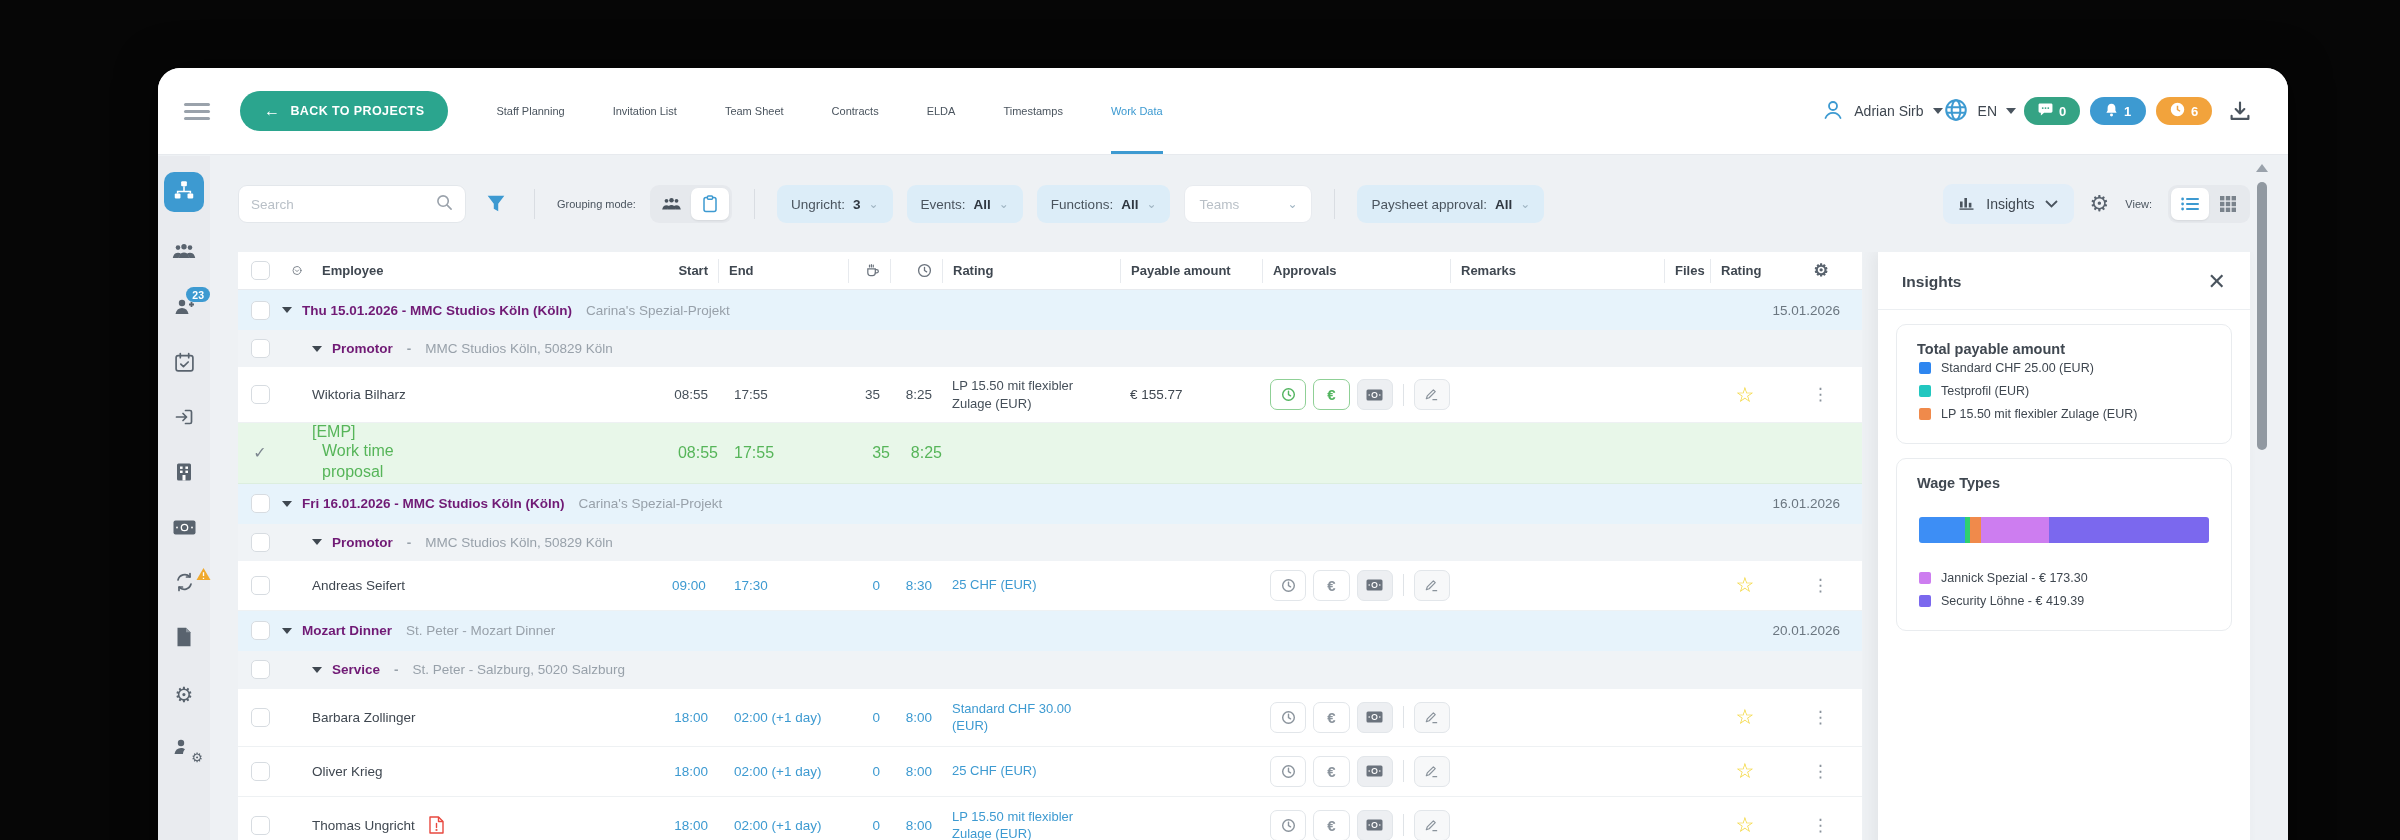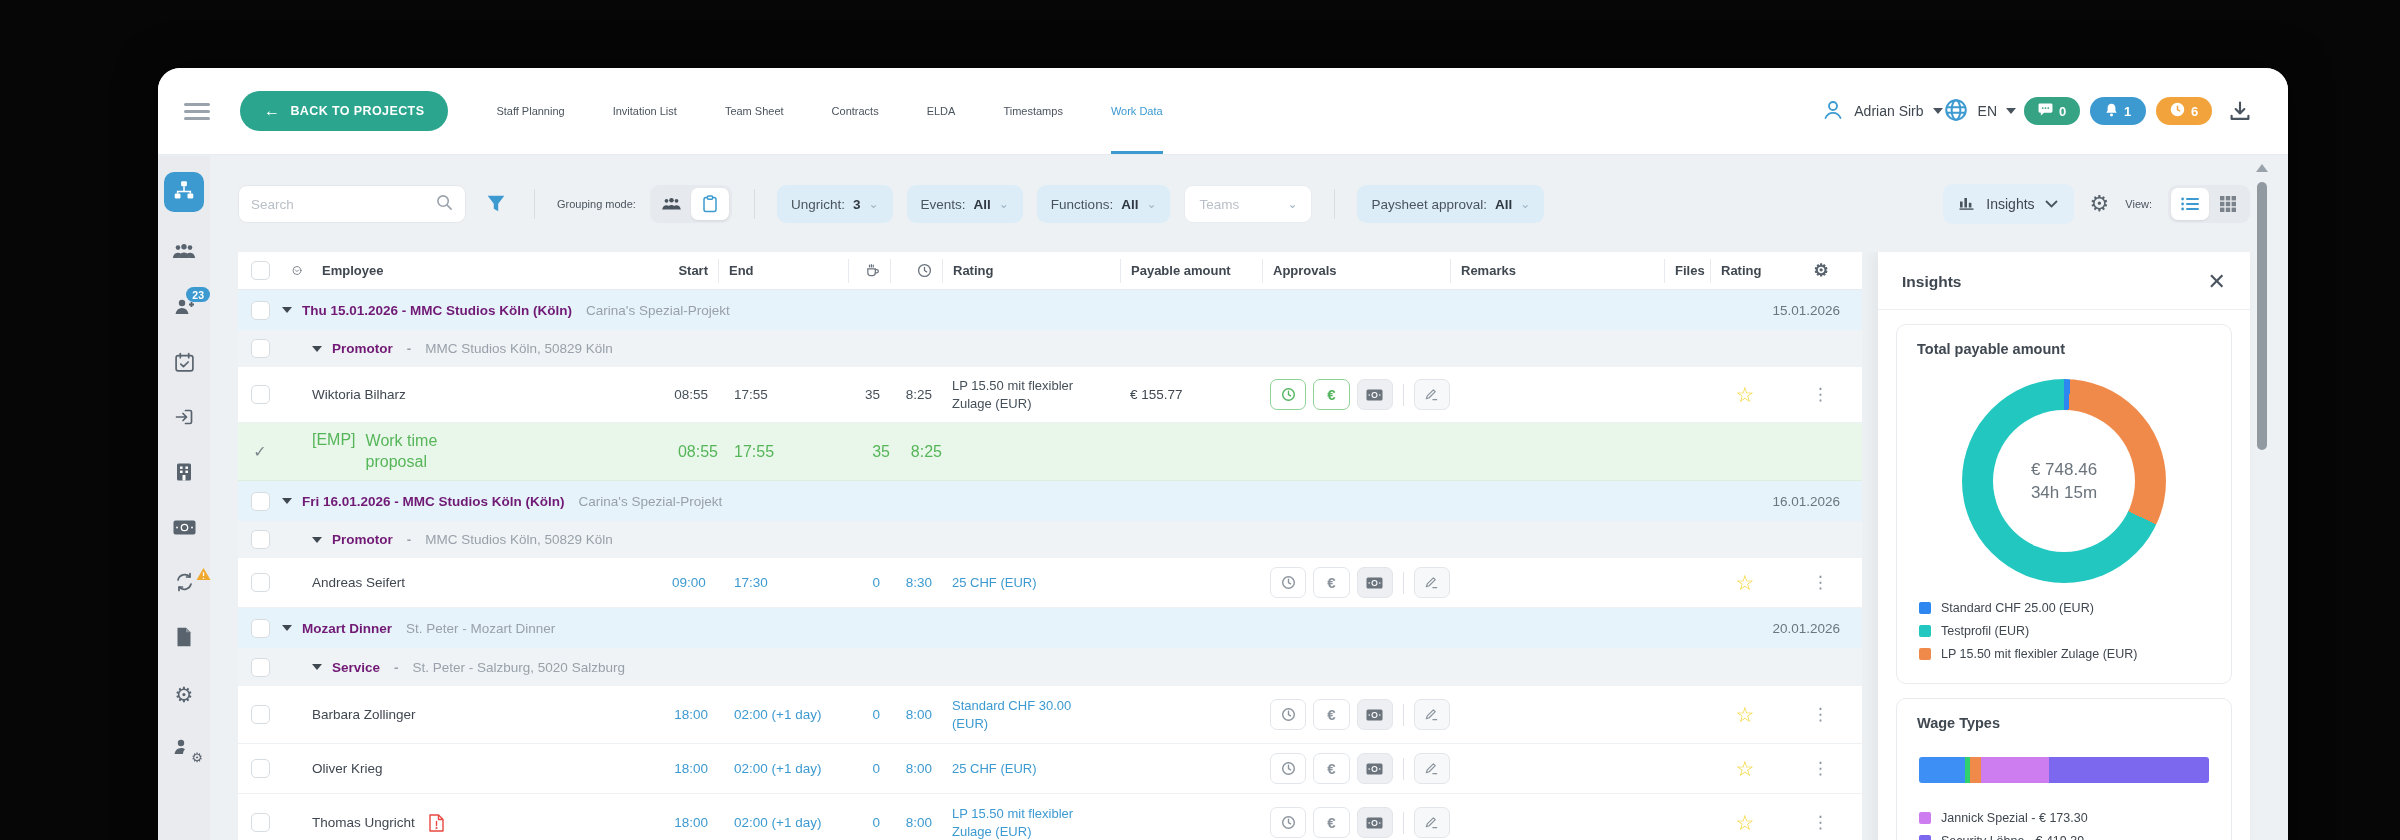--- a/index.html
+++ b/index.html
@@ -483,21 +483,21 @@
           <div></div>
           <div class="star">☆</div>
           <div class="kebab">⋮</div>
         </div>
 
         <div class="grid row-prop">
           <div class="cb-cell">
               <span class="checkmark">✓</span>
             </div>
           <div></div>
-          <div style="display:flex; align-items:flex-start;">
+          <div style="display:flex; align-items:flex-start;flex-direction:column;">
             <span class="tagemp">[EMP]</span>
             <span class="prop-label">Work time proposal</span>
           </div>
           <div class="num" style="text-align:right;">08:55</div>
           <div class="num" style="padding-left:16px;">17:55</div>
           <div class="num" style="text-align:right;">35</div>
           <div class="num" style="text-align:right;">8:25</div>
           <div></div>
             <div></div>
             <div></div>
@@ -745,28 +745,20 @@
 
       <div class="main-gap"></div>
 
       <div class="insights-panel">
         <div class="ip-head">
           <span class="ip-title">Insights</span>
           <span class="ip-close">✕</span>
         </div>
         <div class="card">
           <div class="card-title">Total payable amount</div>
-          <div class="donut-wrap">
-            <div class="donut" style="background: conic-gradient(rgb(46, 134, 240) 0%, rgb(46, 134, 240) 1%, rgb(240, 138, 75) 1%, rgb(240, 138, 75) 32%, rgb(34, 199, 192) 32%, rgb(34, 199, 192) 100%);">
-              <div class="donut-center">
-                <span>€ 748.46</span>
-                <span>34h 15m</span>
-              </div>
-            </div>
-          </div>
           <div class="legend">
             <div class="legend-item">
                 <span class="sw" style="background: rgb(46, 134, 240);"></span>
                 <span>Standard CHF 25.00 (EUR)</span>
               </div>
             <div class="legend-item">
                 <span class="sw" style="background: rgb(34, 199, 192);"></span>
                 <span>Testprofil (EUR)</span>
               </div>
             <div class="legend-item">

